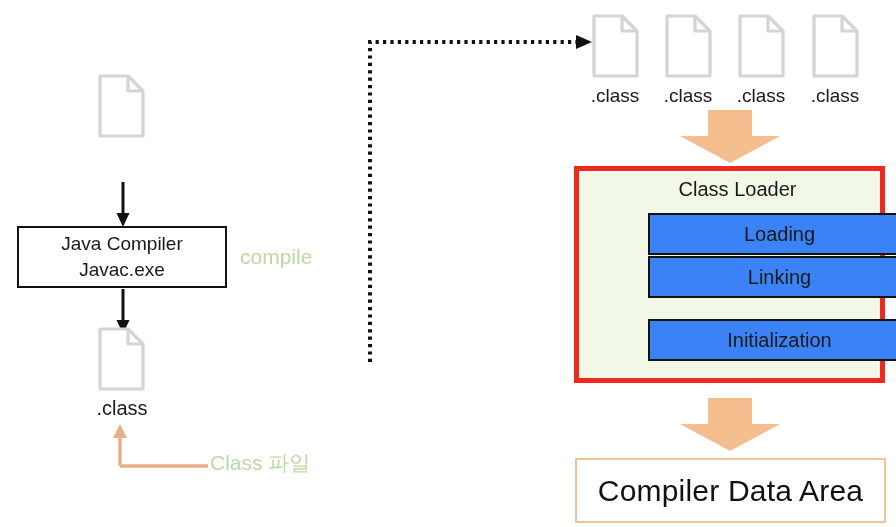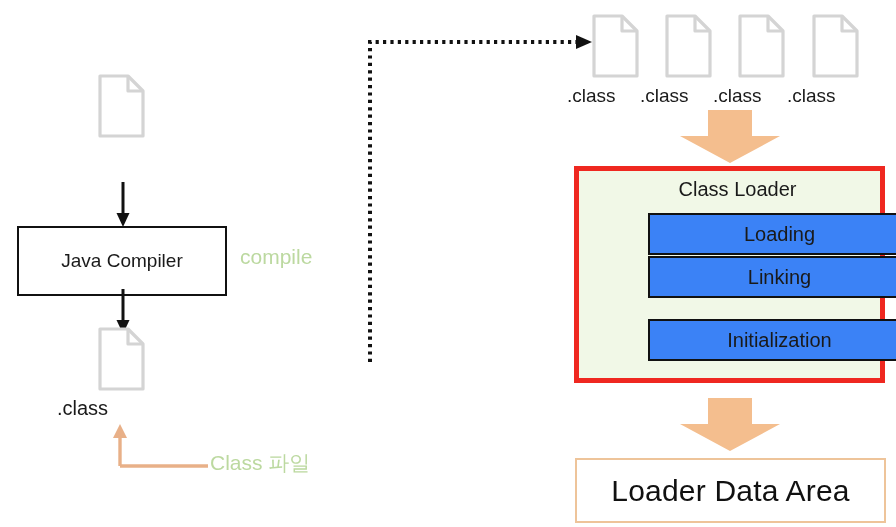--- a/index.html
+++ b/index.html
@@ -22,30 +22,31 @@
   .file-icon { position: absolute; }
   .file-icon svg { display: block; }
 
   
   .lbl {
     position: absolute;
     color: #1a1a1a;
     font-size: 20px;
     line-height: 1;
     white-space: nowrap;
+    text-align: center;
   }
   .lbl-small { font-size: 19px; }
 
   
   .compiler-box {
     position: absolute;
     left: 17px;
     top: 226px;
     width: 210px;
-    height: 70px;
+    height: 62px;
     border: 2px solid #111111;
     background: #ffffff;
     box-sizing: border-box;
     display: flex;
     flex-direction: column;
     align-items: center;
     justify-content: center;
     color: #1a1a1a;
     font-size: 19px;
     line-height: 1.35;
@@ -144,20 +145,21 @@
 
   <div class="v-arrow" style="left:113px; top:182px;">
     <svg width="20" height="46" viewBox="0 0 20 46">
       <line x1="10" y1="0" x2="10" y2="34" stroke="#111111" stroke-width="3"></line>
       <polygon points="10,45 3.5,31 16.5,31" fill="#111111"></polygon>
     </svg>
   </div>
 
   <div class="compiler-box">
     <span>Java Compiler</span>
+    <span>Javac.exe</span>
   </div>
 
   <div class="green-text" style="left:240px; top:246px;text-align:right;">compile</div>
 
   <div class="v-arrow" style="left:113px; top:289px;">
     <svg width="20" height="46" viewBox="0 0 20 46">
       <line x1="10" y1="0" x2="10" y2="34" stroke="#111111" stroke-width="3"></line>
       <polygon points="10,45 3.5,31 16.5,31" fill="#111111"></polygon>
     </svg>
   </div>
@@ -231,16 +233,16 @@
     <div class="cl-item cl-item-2">Initialization</div>
   </div>
 
   <div class="block-arrow" style="left:679px; top:398px;">
     <svg width="102" height="54" viewBox="0 0 102 54">
       <polygon points="29,0 73,0 73,26 101,26 51,53 1,26 29,26" fill="#f4be8e"></polygon>
     </svg>
   </div>
 
   <div class="runtime-box">
-    <span>Loader Data Area</span>
+    <span>Compiler Data Area</span>
   </div>
 
 </div>
 
 </body></html>

